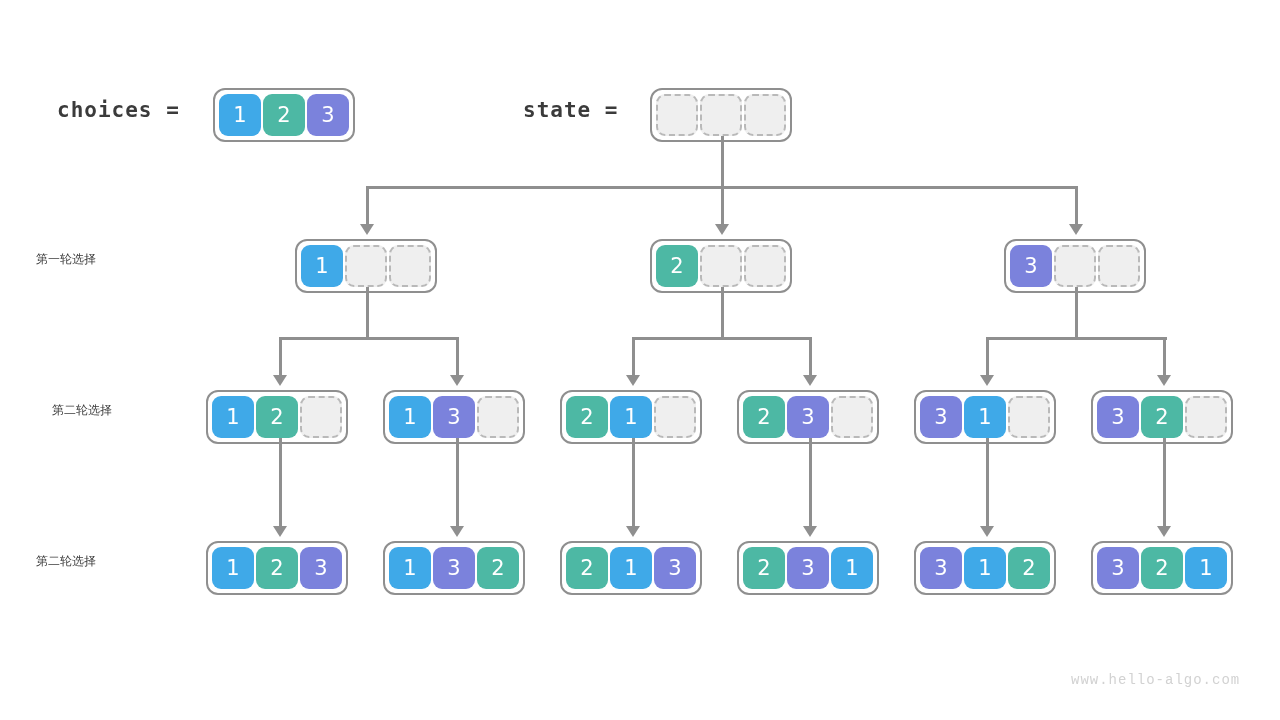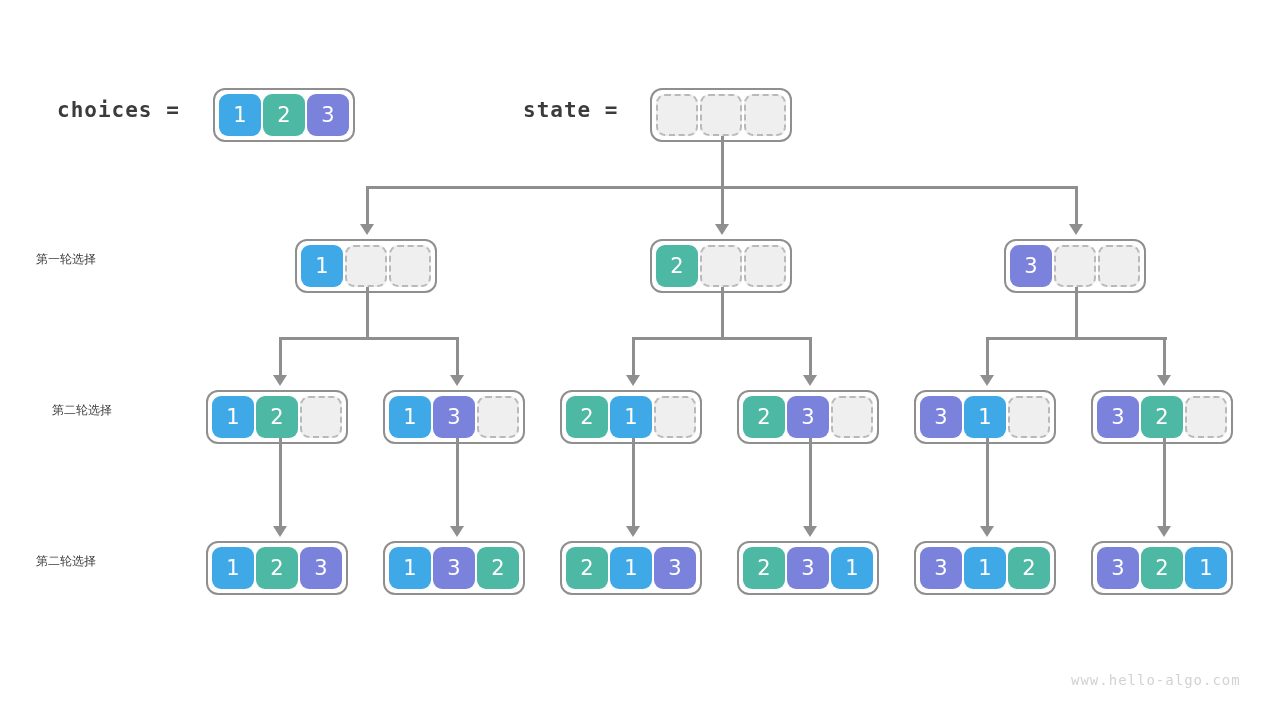--- a/index.html
+++ b/index.html
@@ -229,15 +229,15 @@
       <div class="cell v3">3</div>
       <div class="cell v1">1</div>
       <div class="cell v2">2</div>
     </div>
   <div class="array-box" id="l3-5" style="left:1091px; top:541px;">
       <div class="cell v3">3</div>
       <div class="cell v2">2</div>
       <div class="cell v1">1</div>
     </div>
 
-  <div class="watermark" style="left:1071px; top:672px;">www.hello-algo.com</div>
+  <div class="watermark" style="left:1071px; top:672px;font-family:Liberation Mono, monospace;">www.hello-algo.com</div>
 
 </div>
 
 </body></html>

